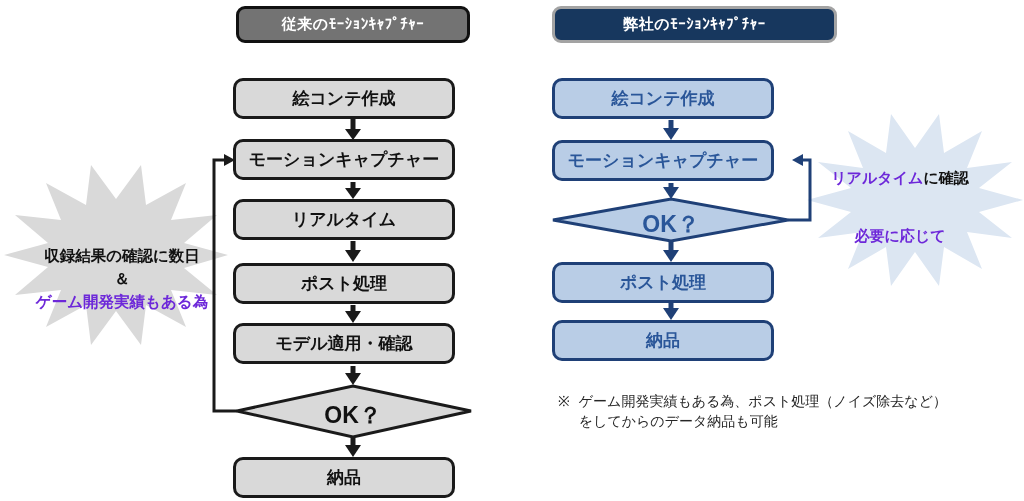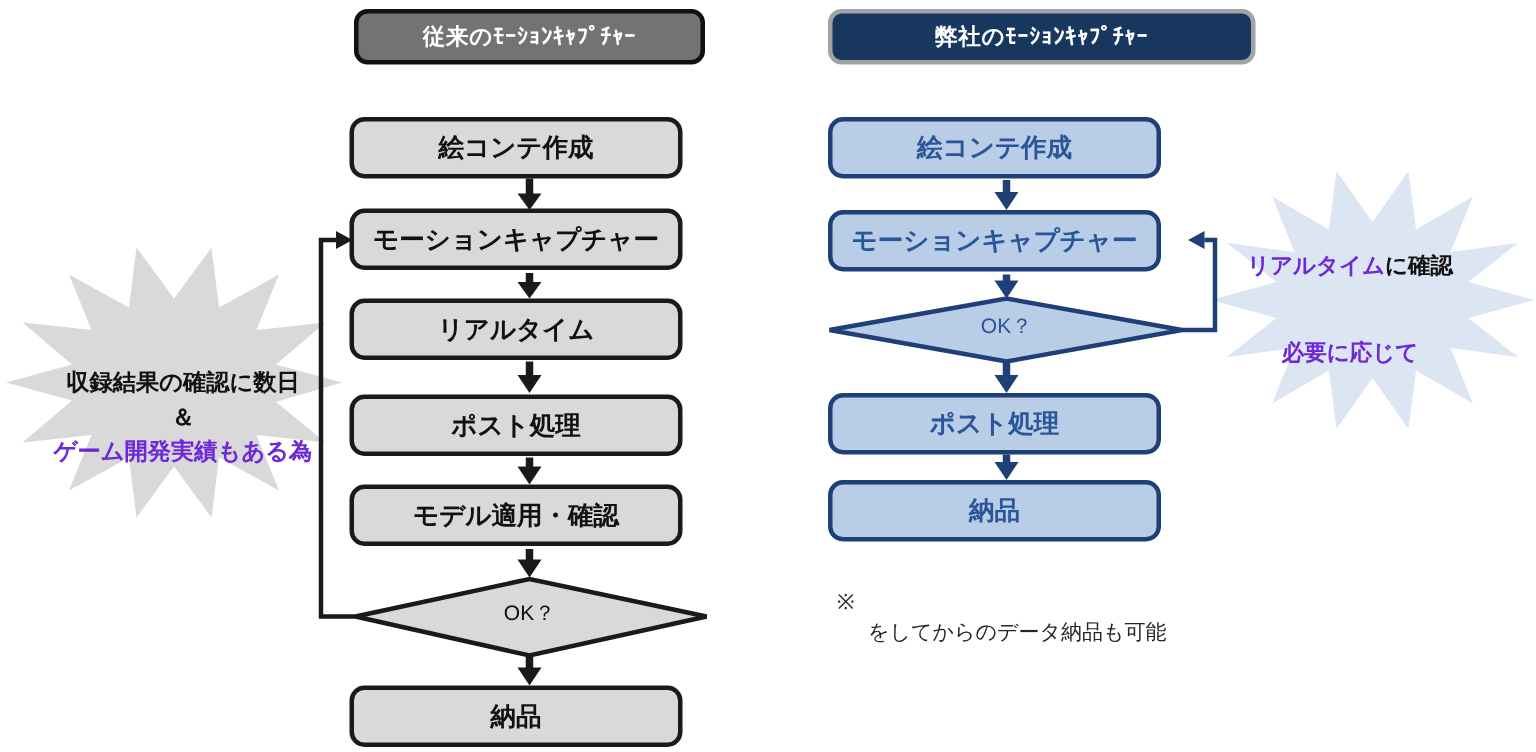--- a/index.html
+++ b/index.html
@@ -13,21 +13,21 @@
   .hdr{position:absolute;display:flex;align-items:center;justify-content:center;
        border-radius:9px;color:#ffffff;font-weight:bold;font-size:15px;letter-spacing:.5px;}
   .hdr-gray{left:236px;top:6px;width:234px;height:37px;background:#737373;border:3px solid #111111;}
   .hdr-blue{left:552px;top:6px;width:285px;height:37px;background:#17375e;border:3px solid #a3a3a3;}
 
   .box{position:absolute;display:flex;align-items:center;justify-content:center;
        width:222px;height:41px;border-radius:10px;font-size:17px;font-weight:600;}
   .box-gray{left:233px;background:#d9d9d9;border:3px solid #1a1a1a;color:#111111;}
   .box-blue{left:552px;background:#b9cde6;border:3px solid #1f4077;color:#2a5699;}
 
-  .diamond-label{position:absolute;width:120px;text-align:center;font-size:14px;font-weight:400;}
+  .diamond-label{position:absolute;width:120px;text-align:center;font-size:23px;font-weight:700;}
   .dl-left{left:293px;top:400px;color:#111111;}
   .dl-right{left:611px;top:209px;color:#2a5699;}
 
   .burst-text{position:absolute;text-align:center;font-weight:bold;}
   .bt-left{left:22px;top:244px;width:200px;font-size:15.5px;line-height:23px;color:#111111;}
   .bt-right{left:800px;top:169px;width:200px;font-size:15px;line-height:17px;color:#111111;}
   .red{color:#6d28d9;}
   .bt-right .row2{margin-top:41px;}
 
   .footnote{position:absolute;left:558px;top:391px;display:flex;gap:9px;
@@ -117,18 +117,18 @@
   <div class="burst-text bt-right">
     <div>
       <span class="red">リアルタイム</span><span>に確認</span>
     </div>
     <div class="red row2">必要に応じて</div>
   </div>
 
   <div class="footnote">
     <span>※</span>
     <span>
-      <br>
+      <span>ゲーム開発実績もある為、ポスト処理（ノイズ除去など）</span><br>
       <span>をしてからのデータ納品も可能</span>
     </span>
   </div>
 
 </div>
 
 </body></html>

